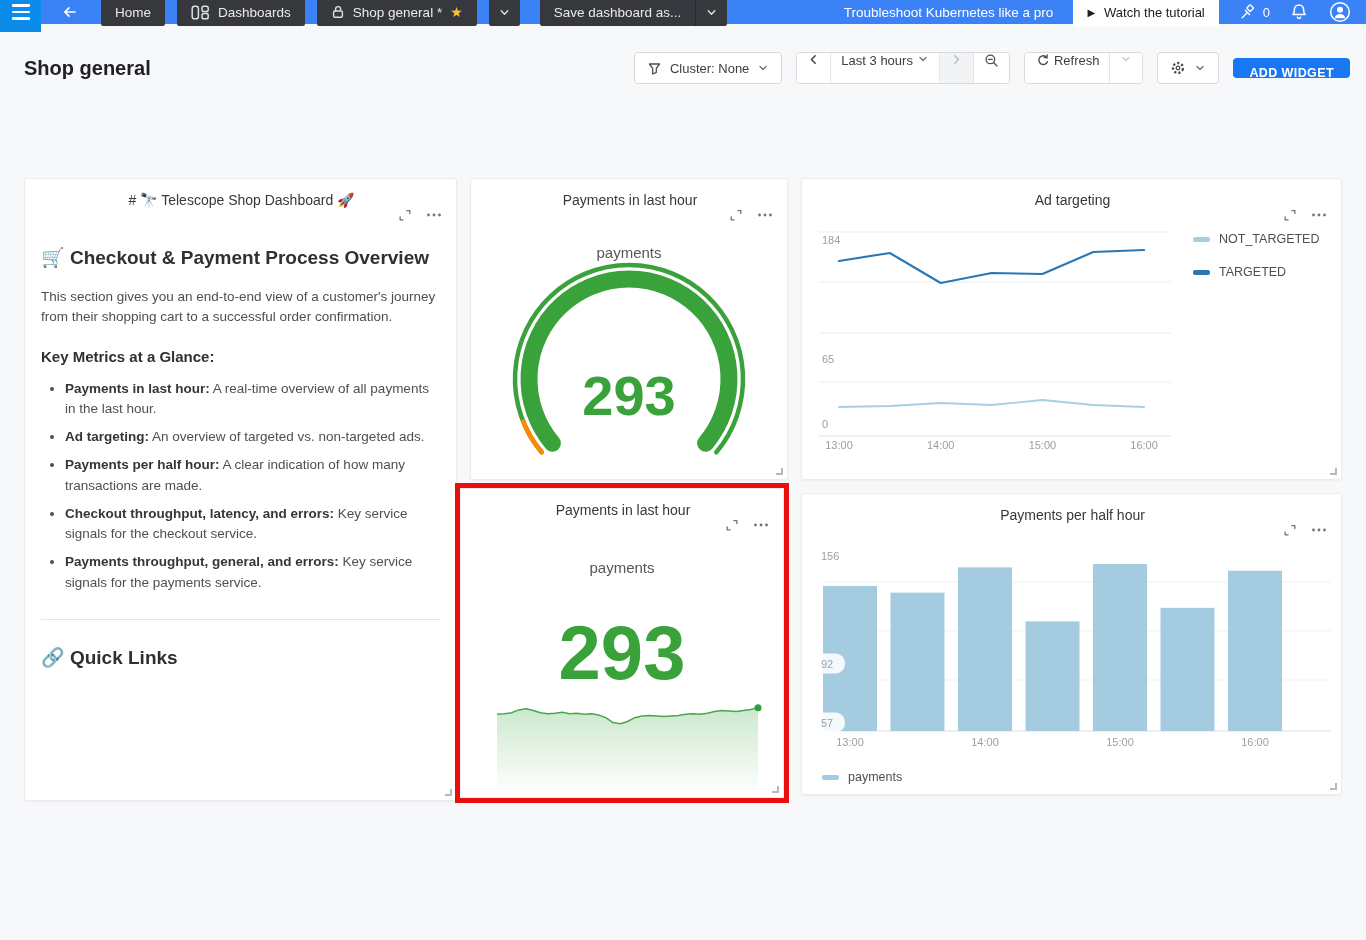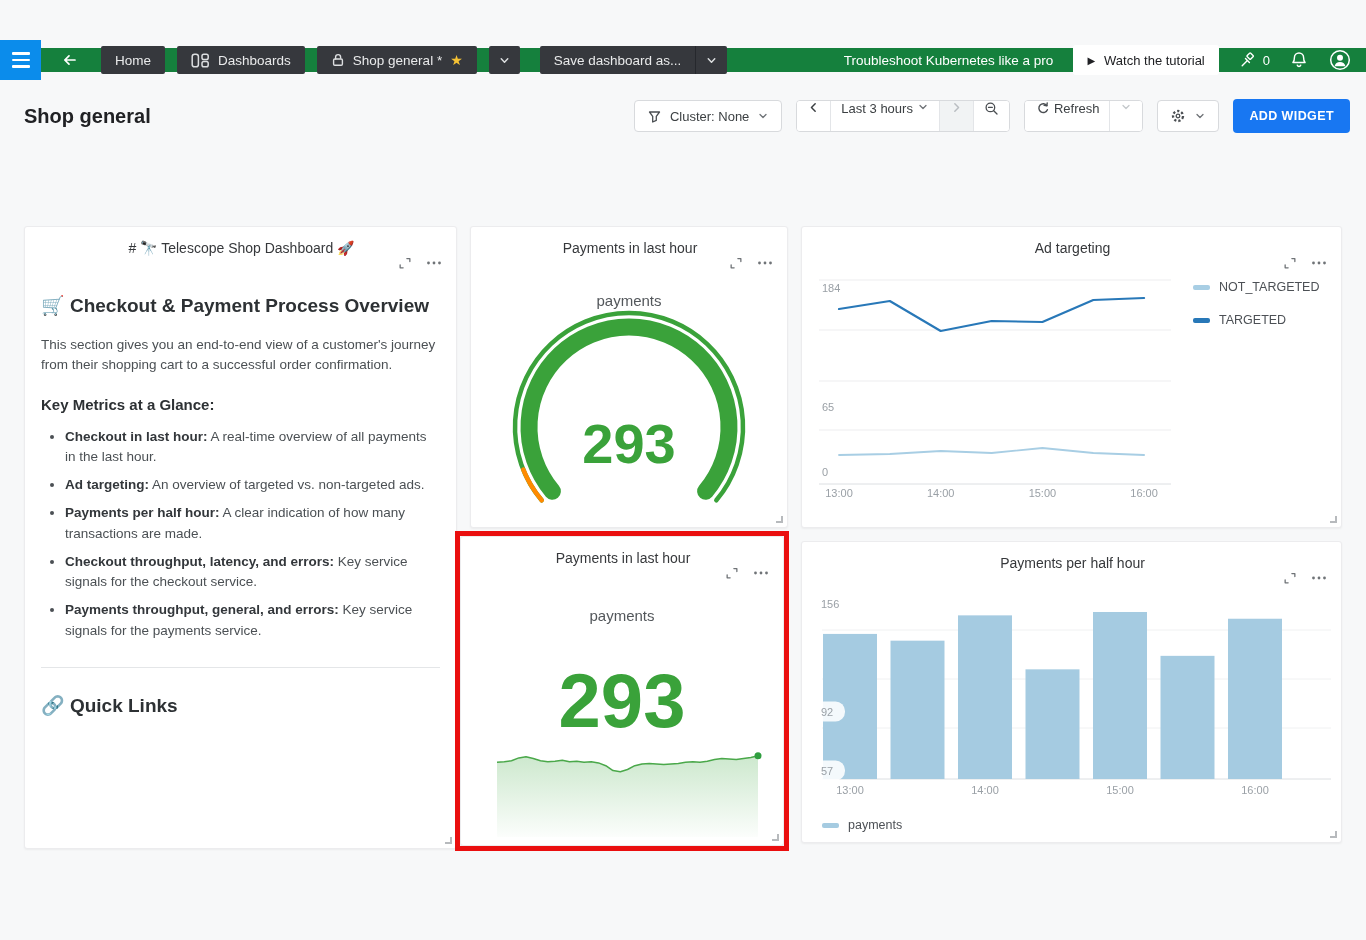--- a/index.html
+++ b/index.html
@@ -1,19 +1,19 @@
 <!DOCTYPE html>
 <html><head>
 <meta charset="utf-8">
 <style>
   * { margin:0; padding:0; box-sizing:border-box; }
   html,body { width:1366px; height:940px; font-family:"Liberation Sans", sans-serif; background:#f7f8f9; overflow:hidden; }
 
   
-  .topbar { height:24px; background:#15803d; display:flex; align-items:center; color:#e8eaec;margin-top:48px; }
+  .topbar { height:24px; background:#3b82f6; display:flex; align-items:center; color:#e8eaec; }
   .hamburger { width:41px; height:40px; background:#0b8ceb; border:none; display:flex; flex-direction:column; justify-content:center; align-items:center; gap:4px; cursor:pointer; }
   .hamburger span { display:block; width:18px; height:2.5px; background:#fff; border-radius:1px; }
   .tb-iconbtn { background:none; border:none; color:#e8eaec; display:flex; align-items:center; justify-content:center; cursor:pointer; }
   .back-btn { margin:0 18px 0 14px; width:28px; height:28px; }
   .tabs { display:flex; align-items:center; gap:12px; }
   .tab { height:28px; background:#36383d; border:none; border-radius:2px; color:#e9eaeb; font-size:13.5px; display:flex; align-items:center; gap:8px; padding:0 14px; cursor:pointer; }
   .tab.chev-only { padding:0 9px; }
   .star { color:#f6c234; font-size:14px; line-height:1; }
   .save-split { display:flex; margin-left:20px; }
   .save-split .tab { border-radius:2px 0 0 2px; }
@@ -27,21 +27,21 @@
   
   .page-header { display:flex; align-items:center; padding:24px 16px 0 24px; height:64px; }
   .page-title { font-size:20px; font-weight:700; color:#202124; }
   .hdr-controls { margin-left:auto; display:flex; align-items:center; gap:14px; }
   .ctl, .ctl-seg { background:#fff; border:1px solid #d8dadd; border-radius:4px; height:32px; display:flex; align-items:center; font-size:13px; color:#3c4043; }
   .ctl { padding:0 12px; gap:8px; cursor:pointer; }
   .ctl-group { display:flex; align-items:stretch; height:32px; border:1px solid #d8dadd; border-radius:4px; background:#fff; overflow:hidden; }
   .seg { display:flex; align-items:flex-start; padding:0 10px; gap:4px; font-size:13px; color:#3c4043; background:#fff; border:none; cursor:pointer; }
   .seg + .seg { border-left:1px solid #e3e5e8; }
   .seg.disabled { background:#f1f3f4; color:#b9bdc1; cursor:default; }
-  .add-widget { height:34px; background:#1877f2; color:#fff; border:none; border-radius:4px; font-size:12.5px; font-weight:700; letter-spacing:.4px; padding:8px 16px; cursor:pointer; }
+  .add-widget { height:20px; background:#1877f2; color:#fff; border:none; border-radius:4px; font-size:12.5px; font-weight:700; letter-spacing:.4px; padding:8px 16px; cursor:pointer; }
 
   
   .canvas { position:relative; height:836px; }
   .widget { position:absolute; background:#fff; border:1px solid #ececee; border-radius:3px; box-shadow:0 1px 2px rgba(0,0,0,.05); overflow:hidden; }
   .w-head { display:flex; align-items:center; padding:13px 14px 6px 16px;flex-direction:column; }
   .w-title { font-size:14px; font-weight:500; color:#36383b; }
   .w-actions { margin-left:auto; display:flex; align-items:center; gap:14px; }
   .w-actions button { background:none; border:none; cursor:pointer; display:flex; align-items:center; color:#6f7377; }
   .resize-h { position:absolute; right:4px; bottom:4px; width:7px; height:7px; border-right:2px solid #b7babd; border-bottom:2px solid #b7babd; }
 
@@ -247,21 +247,21 @@
               </g>
             </svg>
         </button>
       </div>
     </div>
     <div class="md-body">
       <h2 class="md-h1">🛒 Checkout &amp; Payment Process Overview</h2>
       <p class="md-p">This section gives you an end-to-end view of a customer's journey from their shopping cart to a successful order confirmation.</p>
       <h3 class="md-h3">Key Metrics at a Glance:</h3>
       <ul class="md-ul">
-        <li><b>Checkout in last hour:</b><span> A real-time overview of all payments in the last hour.</span></li>
+        <li><b>Payments in last hour:</b><span> A real-time overview of all payments in the last hour.</span></li>
         <li><b>Ad targeting:</b><span> An overview of targeted vs. non-targeted ads.</span></li>
         <li><b>Payments per half hour:</b><span> A clear indication of how many transactions are made.</span></li>
         <li><b>Checkout throughput, latency, and errors:</b><span> Key service signals for the checkout service.</span></li>
         <li><b>Payments throughput, general, and errors:</b><span> Key service signals for the payments service.</span></li>
       </ul>
       <hr class="md-hr">
       <h2 class="md-h2">🔗 Quick Links</h2>
     </div>
     <div class="resize-h"></div>
   </section>

